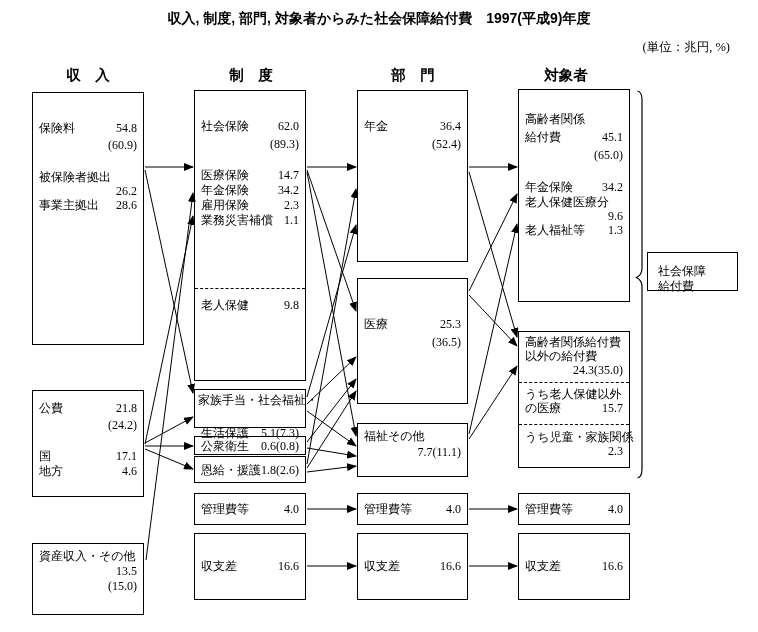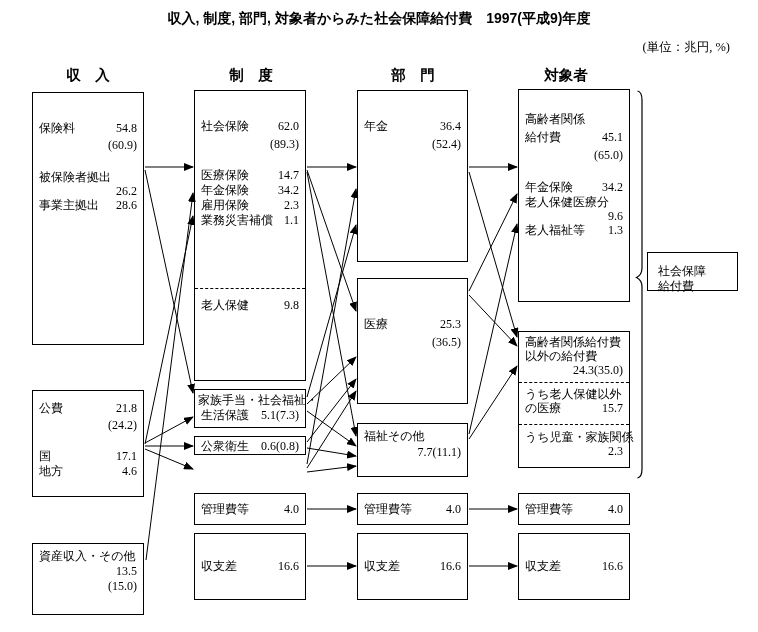--- a/index.html
+++ b/index.html
@@ -134,33 +134,39 @@
       </div>
     <div class="dash" style="top:197px"></div>
     <div class="ln row" style="top:207px">
         <span>老人保健</span>
         <span>9.8</span>
       </div>
   </div>
 
   <div class="box" style="left:194px;top:389px;width:112px;height:39px">
     <div class="ln" style="top:3px;padding:0 3px">家族手当・社会福祉・</div>
-    <div class="ln row" style="top:18px">
+    <div class="ln row" style="top:36px">
         <span>生活保護</span>
         <span>5.1(7.3)</span>
       </div>
   </div>
 
   <div class="box" style="left:194px;top:436px;width:112px;height:19px">
     <div class="ln row" style="top:2px">
         <span>公衆衛生</span>
         <span>0.6(0.8)</span>
       </div>
   </div>
 
+  <div class="box" style="left:194px;top:456px;width:112px;height:27px">
+    <div class="ln row" style="top:6px">
+        <span>恩給・援護</span>
+        <span>1.8(2.6)</span>
+      </div>
+  </div>
 
   <div class="box" style="left:194px;top:493px;width:112px;height:32px">
     <div class="ln row" style="top:8px">
         <span>管理費等</span>
         <span>4.0</span>
       </div>
   </div>
 
   <div class="box" style="left:194px;top:533px;width:112px;height:67px">
     <div class="ln row" style="top:25px">

